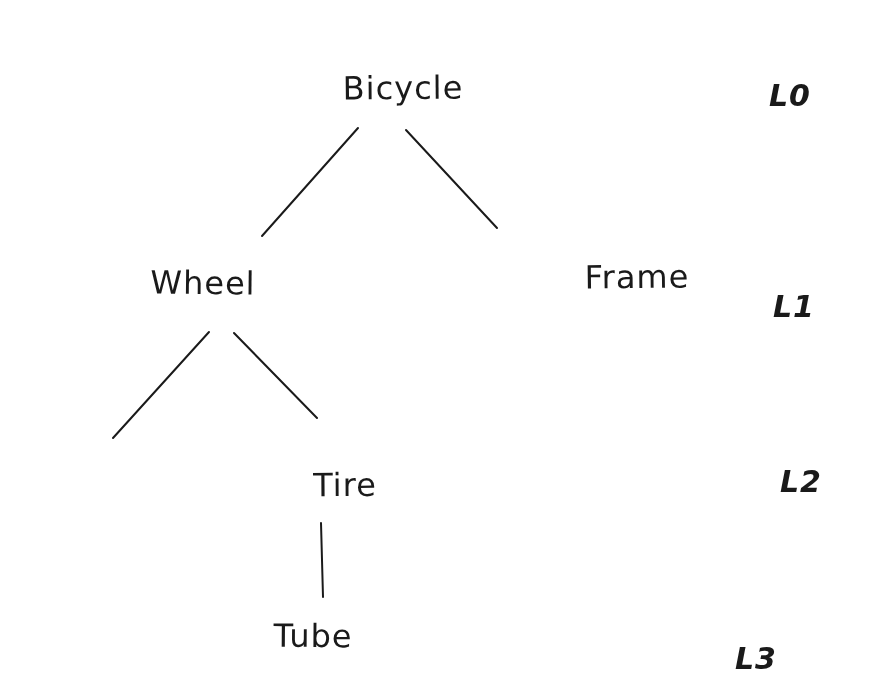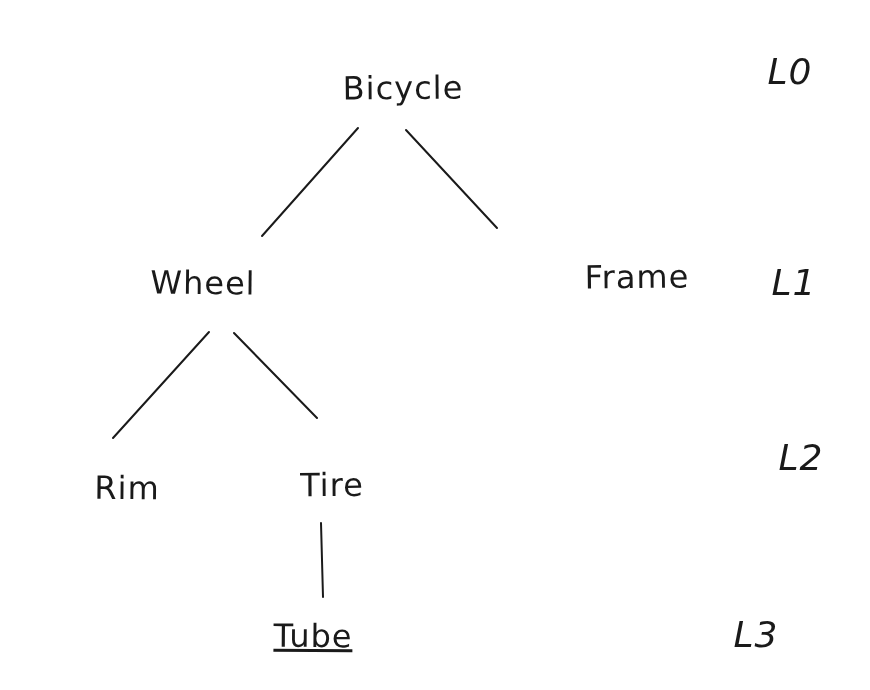--- a/index.html
+++ b/index.html
@@ -32,33 +32,34 @@
     position: absolute;
     transform: translate(-50%, -50%);
     font-size: 32px;
     font-weight: 500;
     white-space: nowrap;
     letter-spacing: 1px;
   }
   .level-label {
     position: absolute;
     transform: translate(-50%, -50%);
-    font-size: 36px;
-    font-weight: 400;
+    font-size: 30px;
+    font-weight: 700;
     font-style: italic;
     white-space: nowrap;
     letter-spacing: 1px;
+    margin-top: 24px;
   }
   
   .pos-bicycle { left: 403px; top: 88px;  transform: translate(-50%,-50%) rotate(-0.5deg); }
   .pos-wheel   { left: 203px; top: 283px; transform: translate(-50%,-50%) rotate(0.6deg); }
   .pos-frame   { left: 637px; top: 277px; transform: translate(-50%,-50%) rotate(-0.6deg); }
   .pos-rim     { left: 127px; top: 488px; transform: translate(-50%,-50%) rotate(0.5deg); }
-  .pos-tire    { left: 332px; top: 485px; transform: translate(-50%,-50%) rotate(-0.4deg); text-align: right; }
-  .pos-tube    { left: 313px; top: 636px; transform: translate(-50%,-50%) rotate(0.4deg); text-decoration: underline; }
+  .pos-tire    { left: 345px; top: 485px; transform: translate(-50%,-50%) rotate(-0.4deg); text-align: right; }
+  .pos-tube    { left: 313px; top: 636px; transform: translate(-50%,-50%) rotate(0.4deg); }
   .pos-l0 { left: 790px; top: 71px; }
   .pos-l1 { left: 794px; top: 282px; }
   .pos-l2 { left: 801px; top: 457px; }
   .pos-l3 { left: 756px; top: 634px; }
 </style>
 </head>
 <body>
 
 <div class="canvas">
 
@@ -66,21 +67,20 @@
     <line x1="358" y1="128" x2="262" y2="236"></line>
     <line x1="406" y1="130" x2="497" y2="228"></line>
     <line x1="209" y1="332" x2="113" y2="438"></line>
     <line x1="234" y1="333" x2="317" y2="418"></line>
     <line x1="321" y1="523" x2="323" y2="597"></line>
   </svg>
 
   <div class="node pos-bicycle">Bicycle</div>
   <div class="node pos-wheel">Wheel</div>
   <div class="node pos-frame">Frame</div>
-  <div class="node pos-rim">Rim</div>
   <div class="node pos-tire">Tire</div>
   <div class="node pos-tube">Tube</div>
 
   <div class="level-label pos-l0">L0</div>
   <div class="level-label pos-l1">L1</div>
   <div class="level-label pos-l2">L2</div>
   <div class="level-label pos-l3">L3</div>
 
 </div>
 

